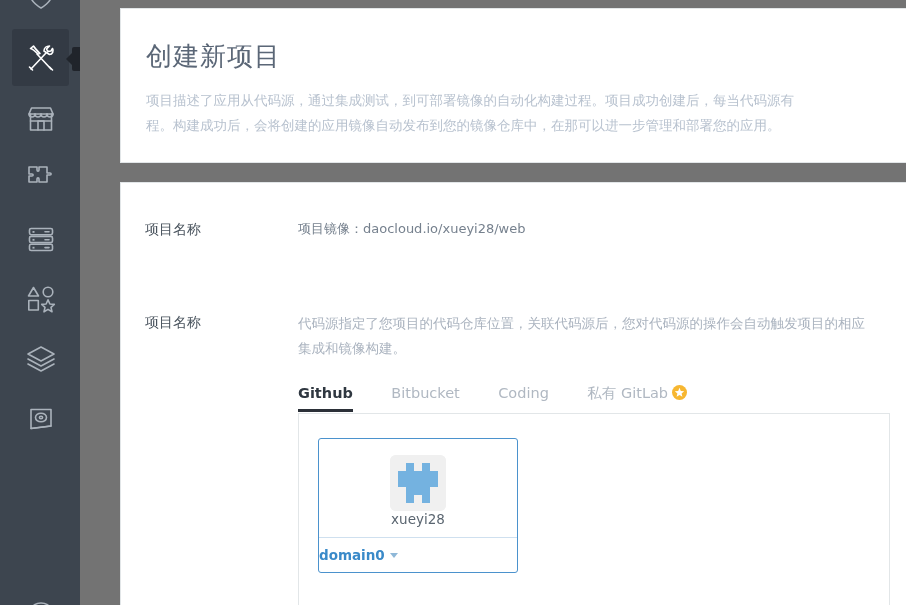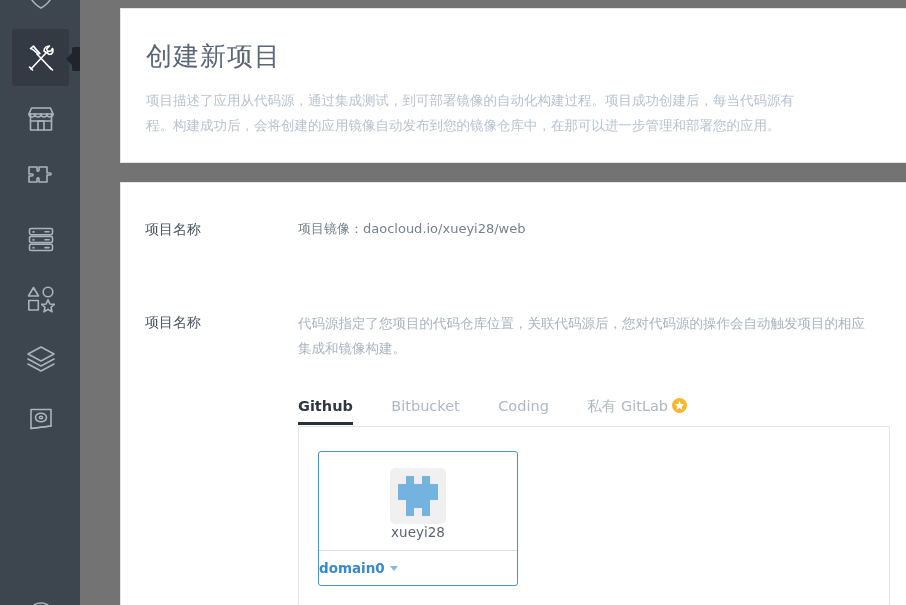--- a/index.html
+++ b/index.html
@@ -192,21 +192,21 @@
     font-family: "DejaVu Sans", "Liberation Sans", sans-serif;
     white-space: nowrap;
     overflow: hidden;
     text-overflow: clip;
   }
   .source-desc .line2 { white-space: nowrap; }
 
   
   #tabs {
     position: relative;
-    margin-top: 35px;
+    margin-top: 22px;
     height: 30px;
     border-bottom: 1px solid #e2e6e8;
     width: 592px;
   }
   .tab {
     display: inline-block;
     height: 29px;
     line-height: 20px;
     margin-right: 34px;
     font-size: 14.5px;

